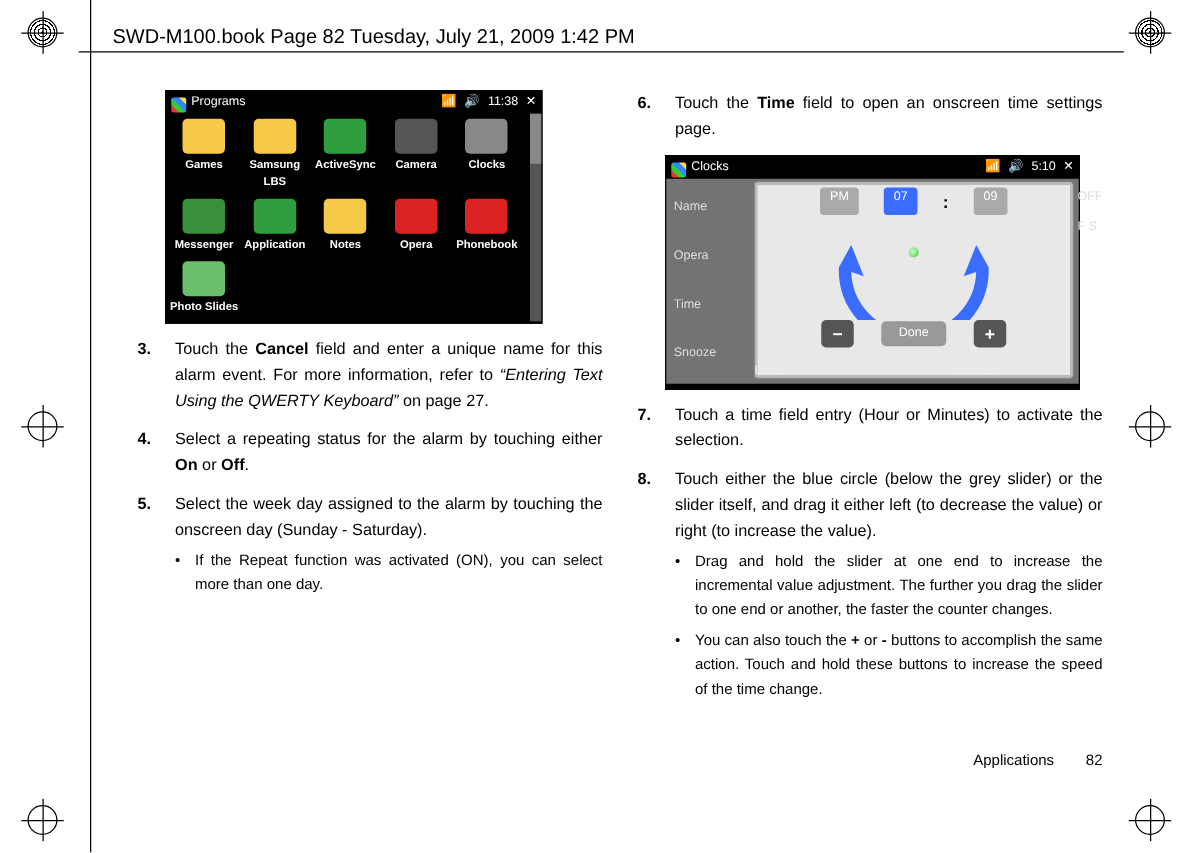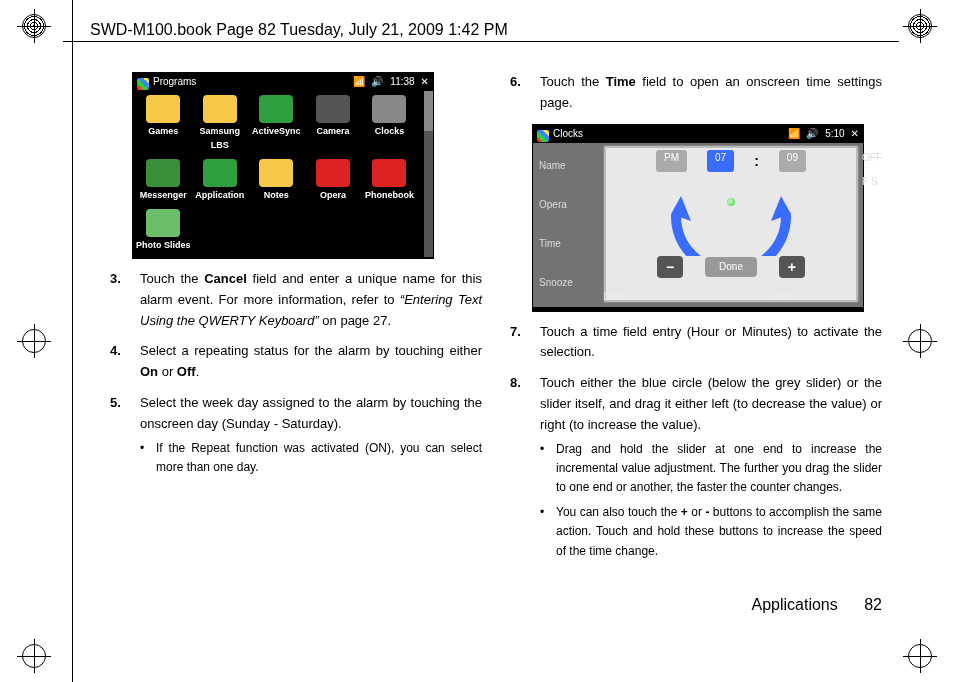--- a/index.html
+++ b/index.html
@@ -205,21 +205,21 @@
   ul.sub { list-style:none; margin:4px 0 0 0; padding:0; font-size:12px; }
   ul.sub > li {
     display:flex; gap:8px; margin-bottom:6px; text-align:justify;
   }
   ul.sub .dot { flex:0 0 8px; }
 
   .page-foot {
     position:absolute;
     right: 0;
     bottom: 4px;
-    font-size: 16px;
+    font-size: 12px;
   }
   .page-foot .lbl { margin-right: 22px; }
 
   .colon { font-weight:bold; color:#000; font-size:14px; }
   .green-dot {
     width:8px;height:8px;border-radius:50%;
     background:radial-gradient(circle at 40% 40%,#cfc,#3c3);
     position:absolute; top:22px; left:50%; transform:translateX(-50%);
   }
 </style>

